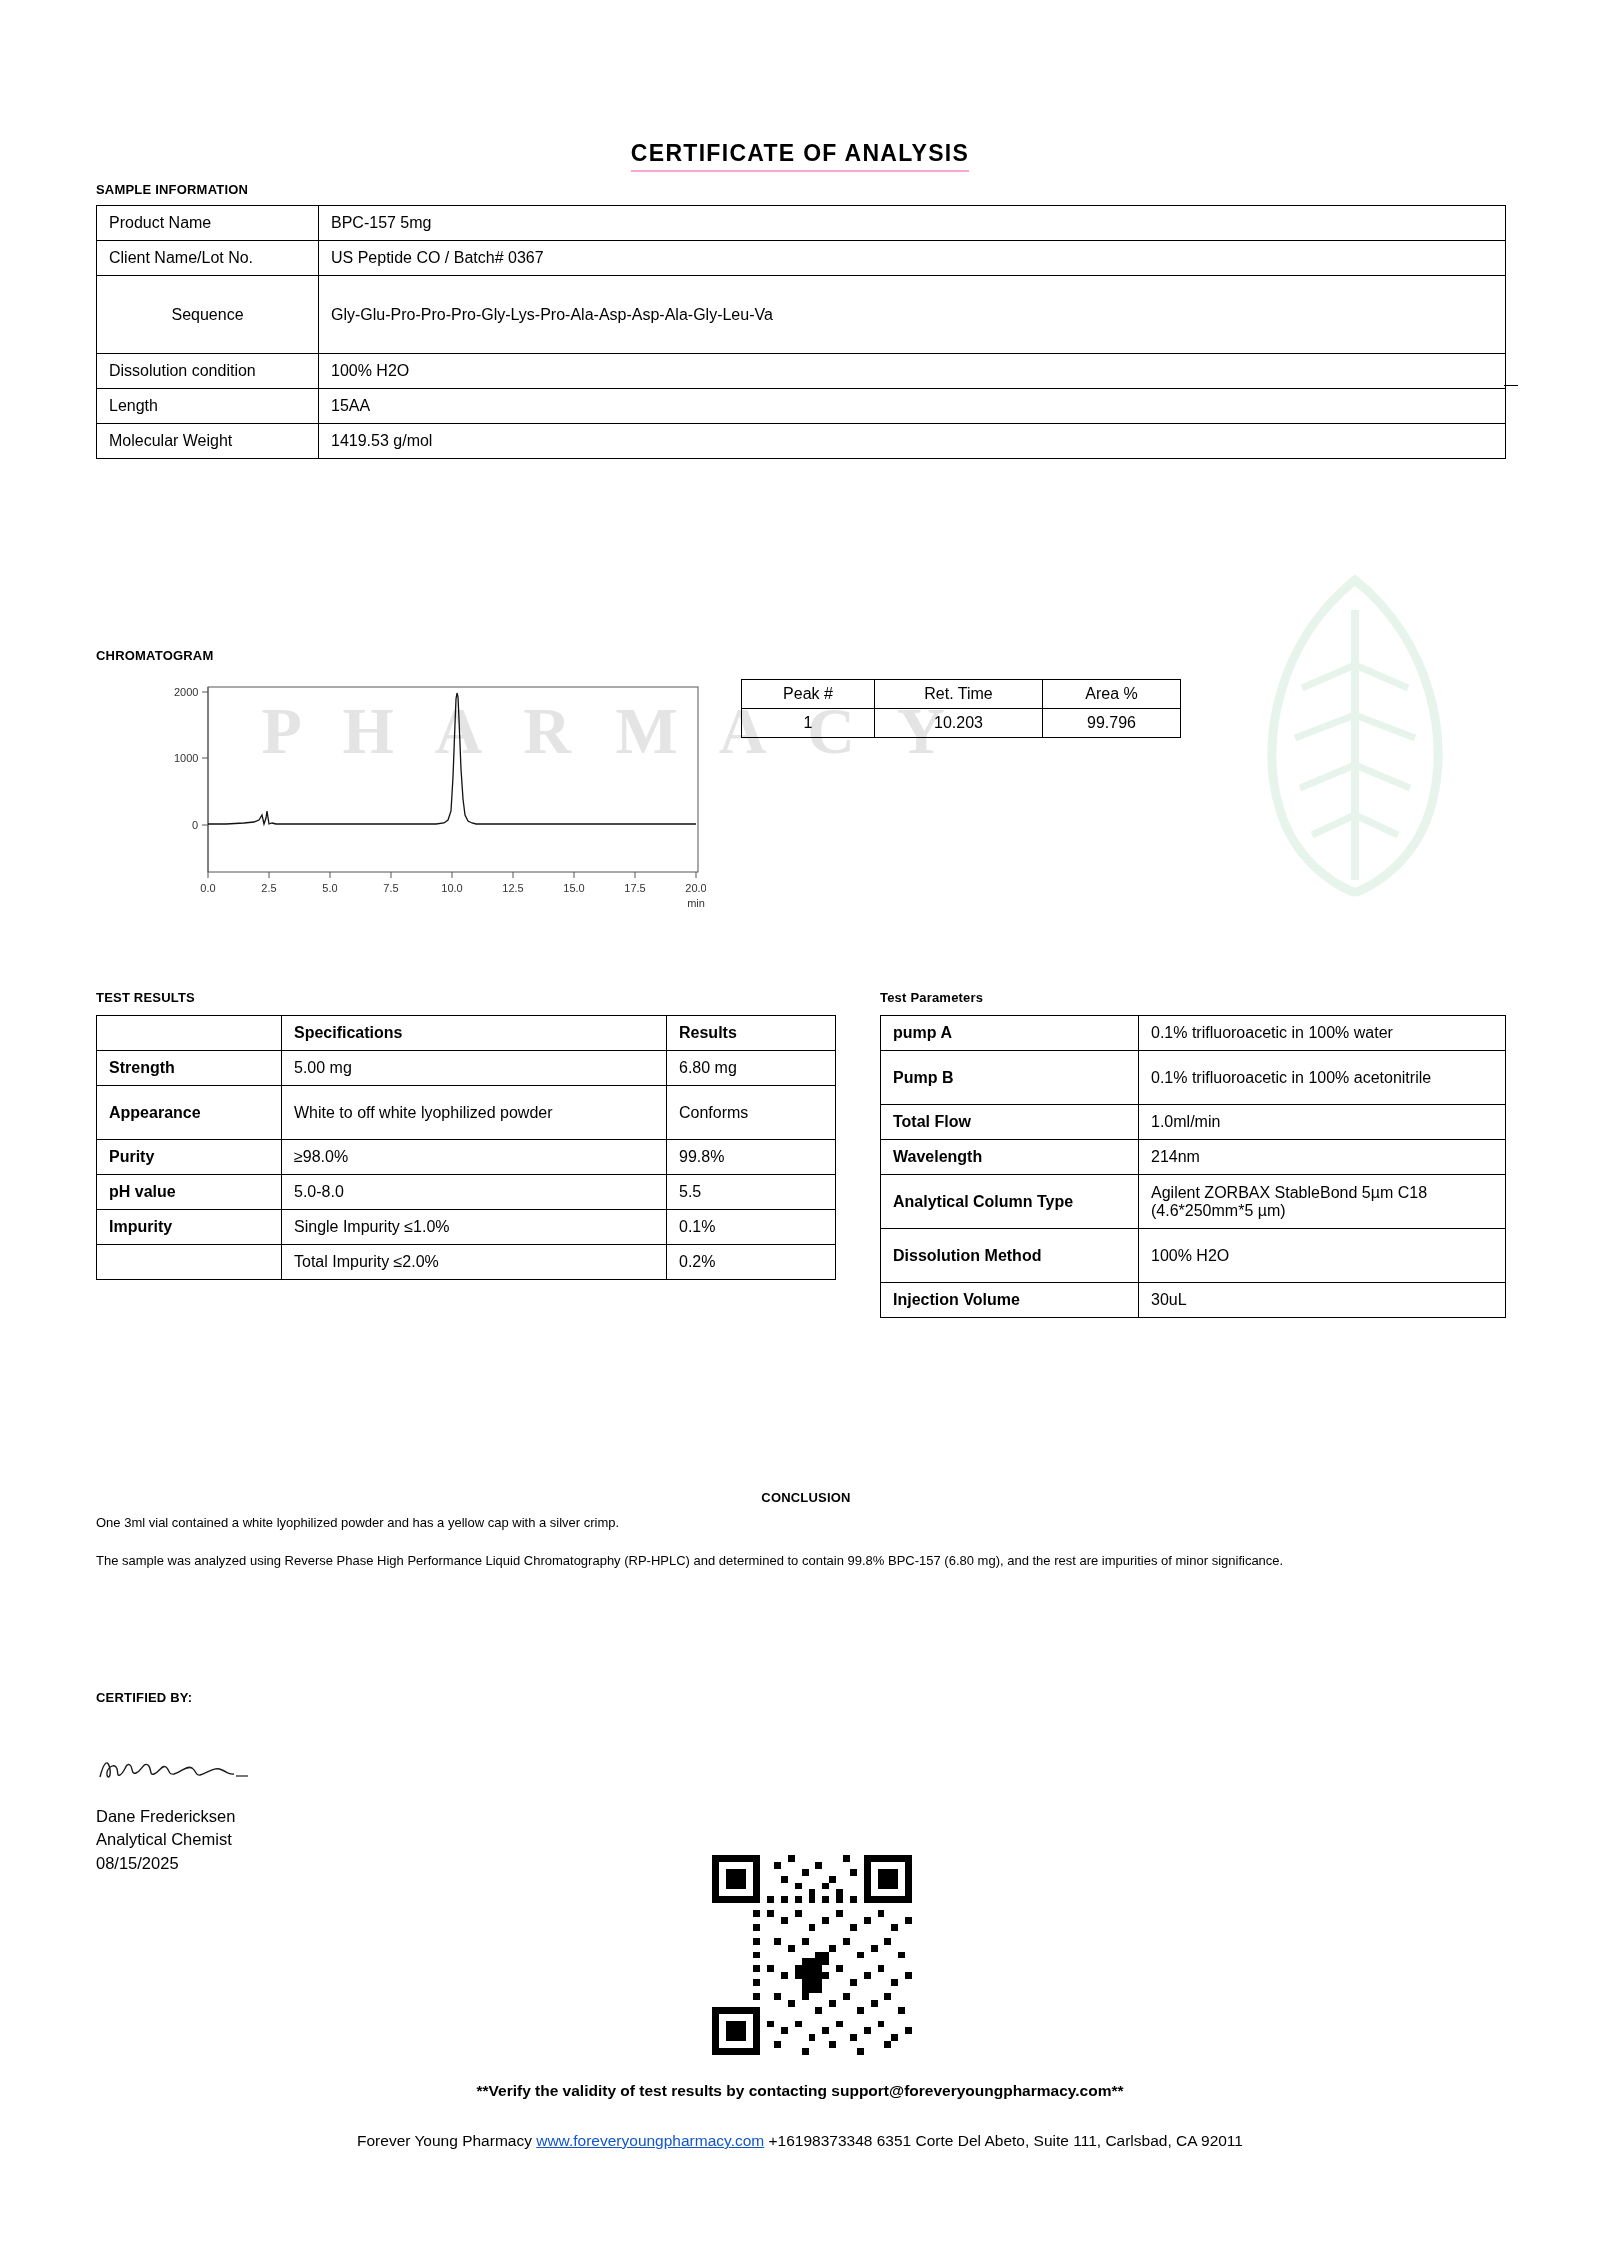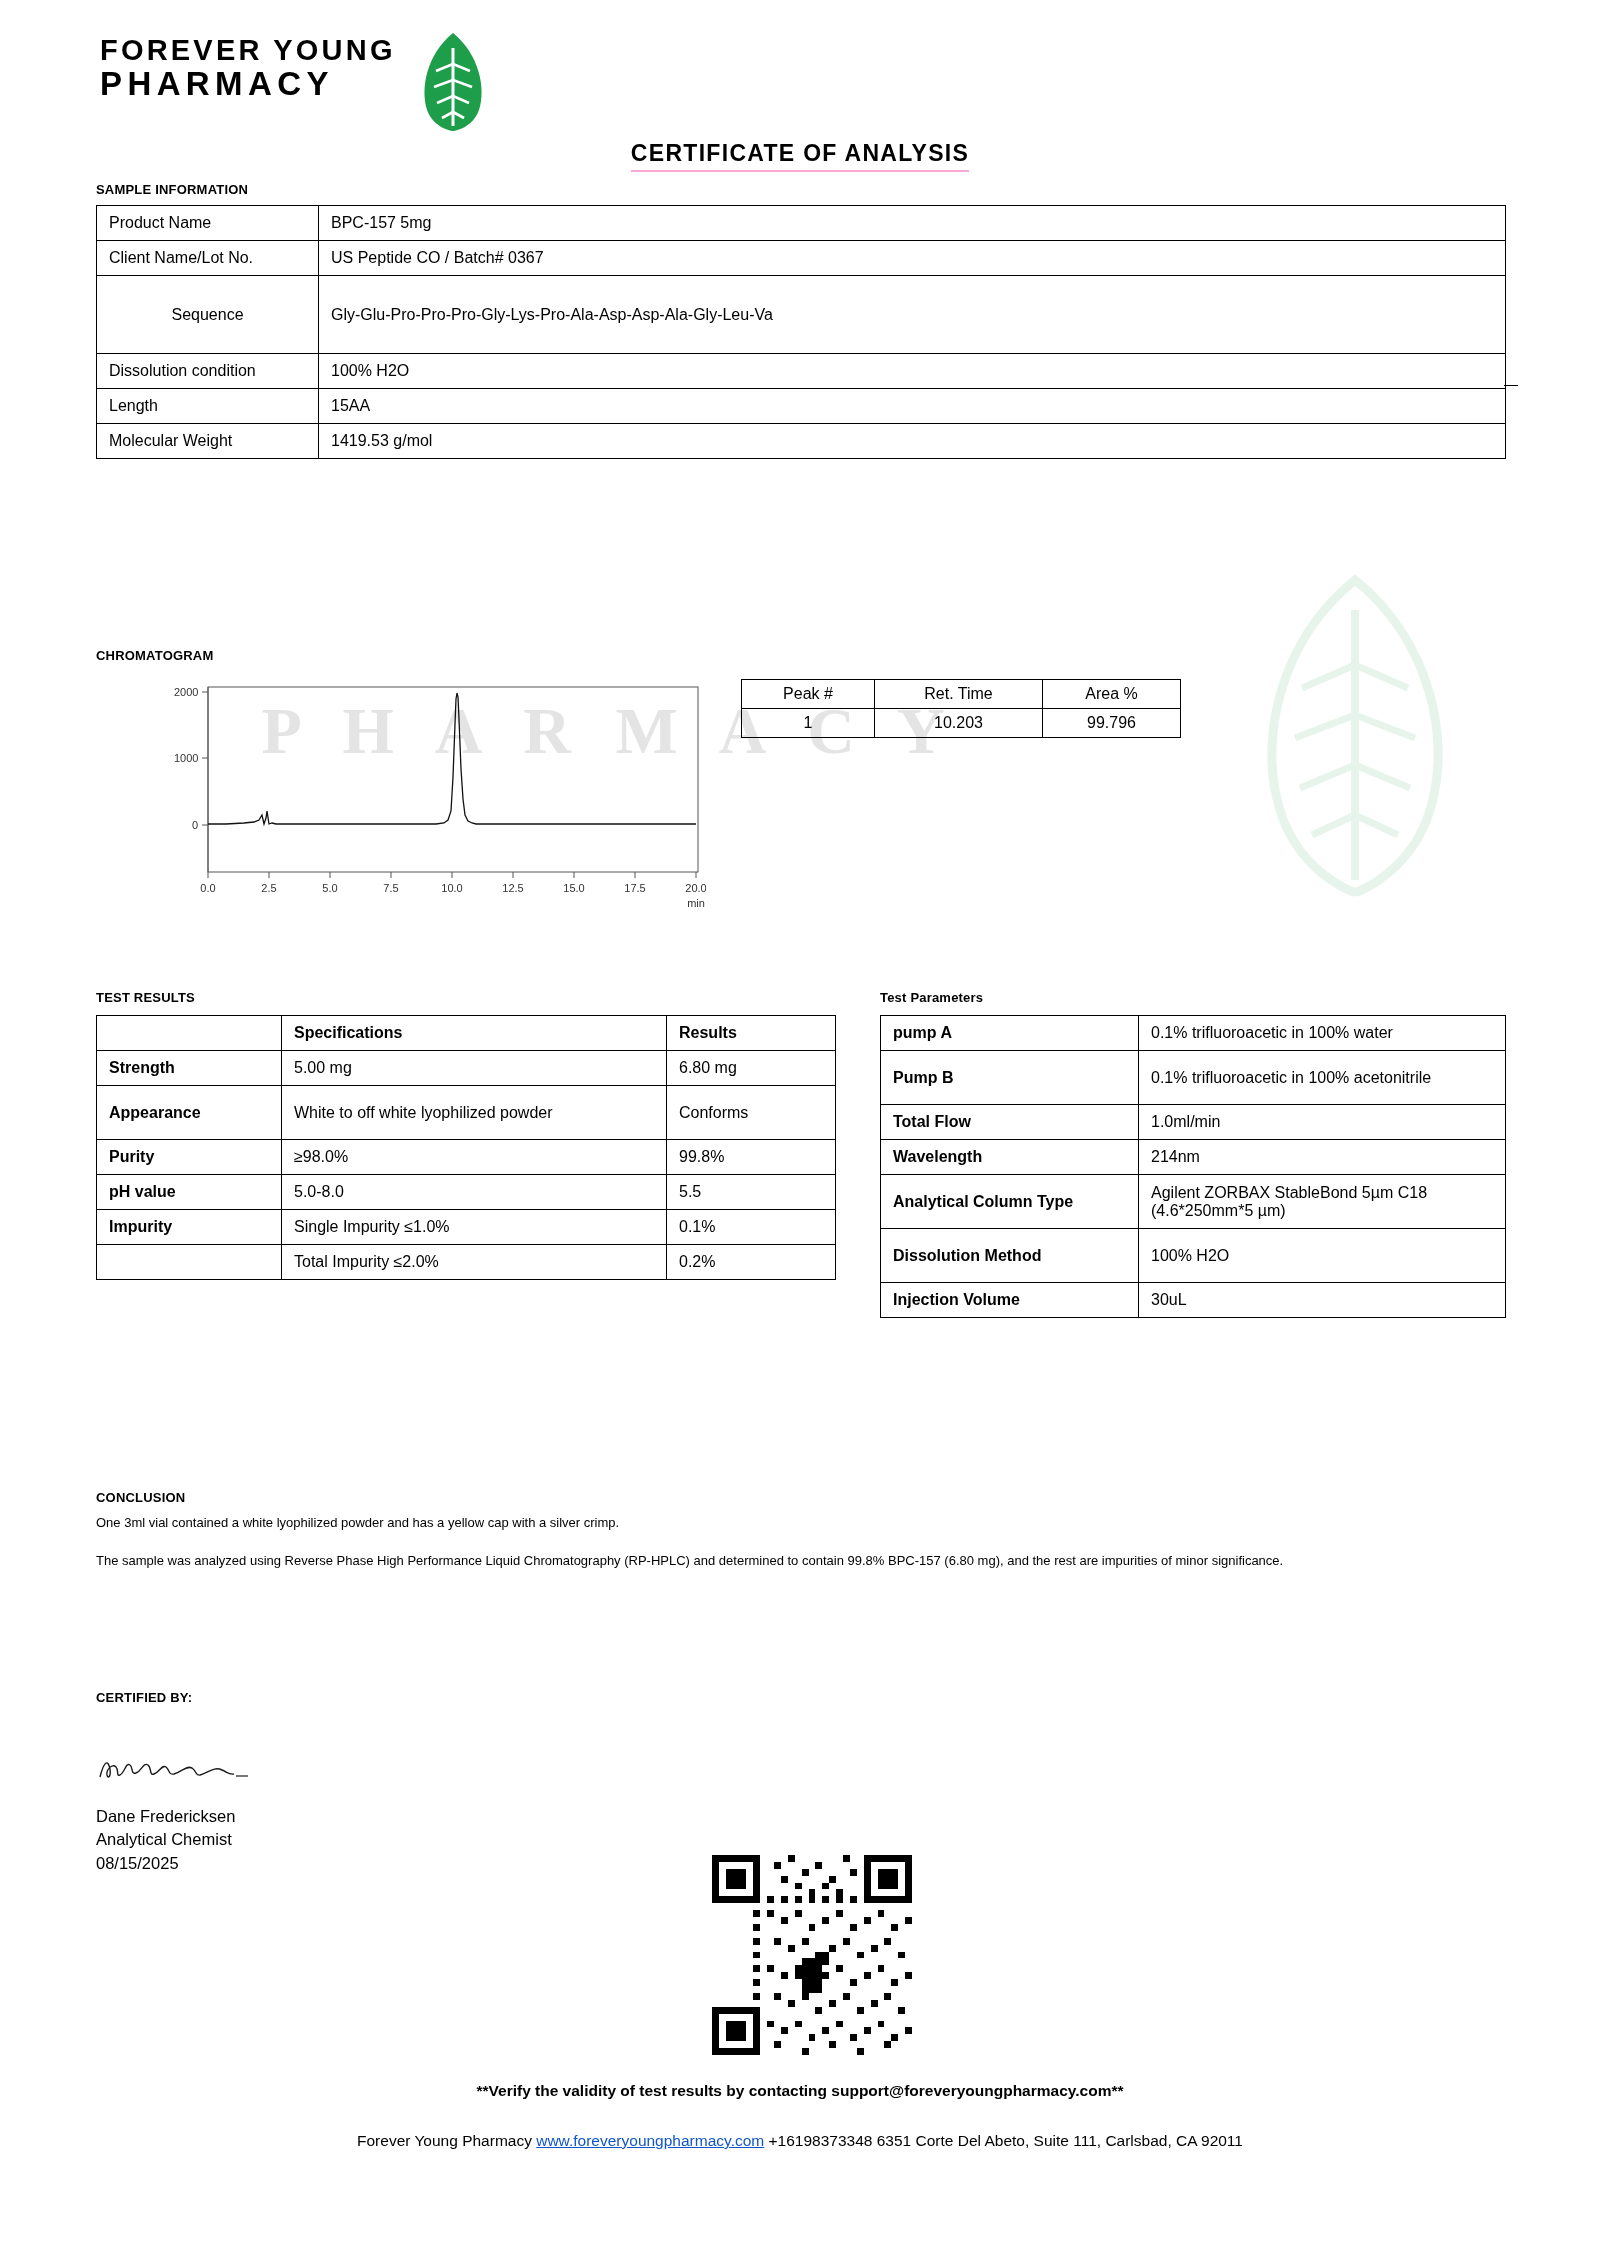--- a/index.html
+++ b/index.html
@@ -163,21 +163,21 @@
   .tp-table td:nth-child(1) { width: 258px; font-weight: bold; }
 
   
   .conclusion {
     position: absolute;
     left: 96px;
     top: 1490px;
     width: 1420px;
     z-index: 2;
   }
-  .conclusion .section-title { margin-bottom: 8px; }
+  .conclusion .section-title { margin-bottom: 8px; text-align: center; }
   .conclusion p {
     font-size: 13px;
     line-height: 1.5;
     margin: 0 0 18px 0;
   }
 
   .certified {
     position: absolute;
     left: 96px;
     top: 1690px;
@@ -244,42 +244,20 @@
         <line x1="115" y1="145" x2="55" y2="168"></line>
         <line x1="115" y1="145" x2="175" y2="168"></line>
         <line x1="115" y1="195" x2="60" y2="218"></line>
         <line x1="115" y1="195" x2="170" y2="218"></line>
         <line x1="115" y1="245" x2="72" y2="265"></line>
         <line x1="115" y1="245" x2="158" y2="265"></line>
       </g>
     </svg>
   </div>
 
-  <div class="header">
-    <div class="brand">
-      <div class="l1">FOREVER YOUNG</div>
-      <div class="l2">PHARMACY</div>
-    </div>
-    <div class="logo-leaf">
-      <svg width="78" height="104" viewBox="0 0 78 104">
-        <path d="M39 3 C13 24 6 58 13 80 C19 97 36 101 39 101 C42 101 59 97 65 80 C72 58 65 24 39 3 Z" fill="#1e9e4a"></path>
-        <line x1="39" y1="18" x2="39" y2="96" stroke="#ffffff" stroke-width="3"></line>
-        <g stroke="#ffffff" stroke-width="2.6">
-          <line x1="39" y1="34" x2="22" y2="41"></line>
-          <line x1="39" y1="34" x2="56" y2="41"></line>
-          <line x1="39" y1="50" x2="20" y2="57"></line>
-          <line x1="39" y1="50" x2="58" y2="57"></line>
-          <line x1="39" y1="66" x2="23" y2="73"></line>
-          <line x1="39" y1="66" x2="55" y2="73"></line>
-          <line x1="39" y1="82" x2="28" y2="88"></line>
-          <line x1="39" y1="82" x2="50" y2="88"></line>
-        </g>
-      </svg>
-    </div>
-  </div>
 
   <div class="coa-title">
     <span>CERTIFICATE OF ANALYSIS</span>
   </div>
 
   <div class="sample-info-wrap">
     <div class="section-title">SAMPLE INFORMATION</div>
     <table class="grid si-table">
       <tbody>
           <tr>

